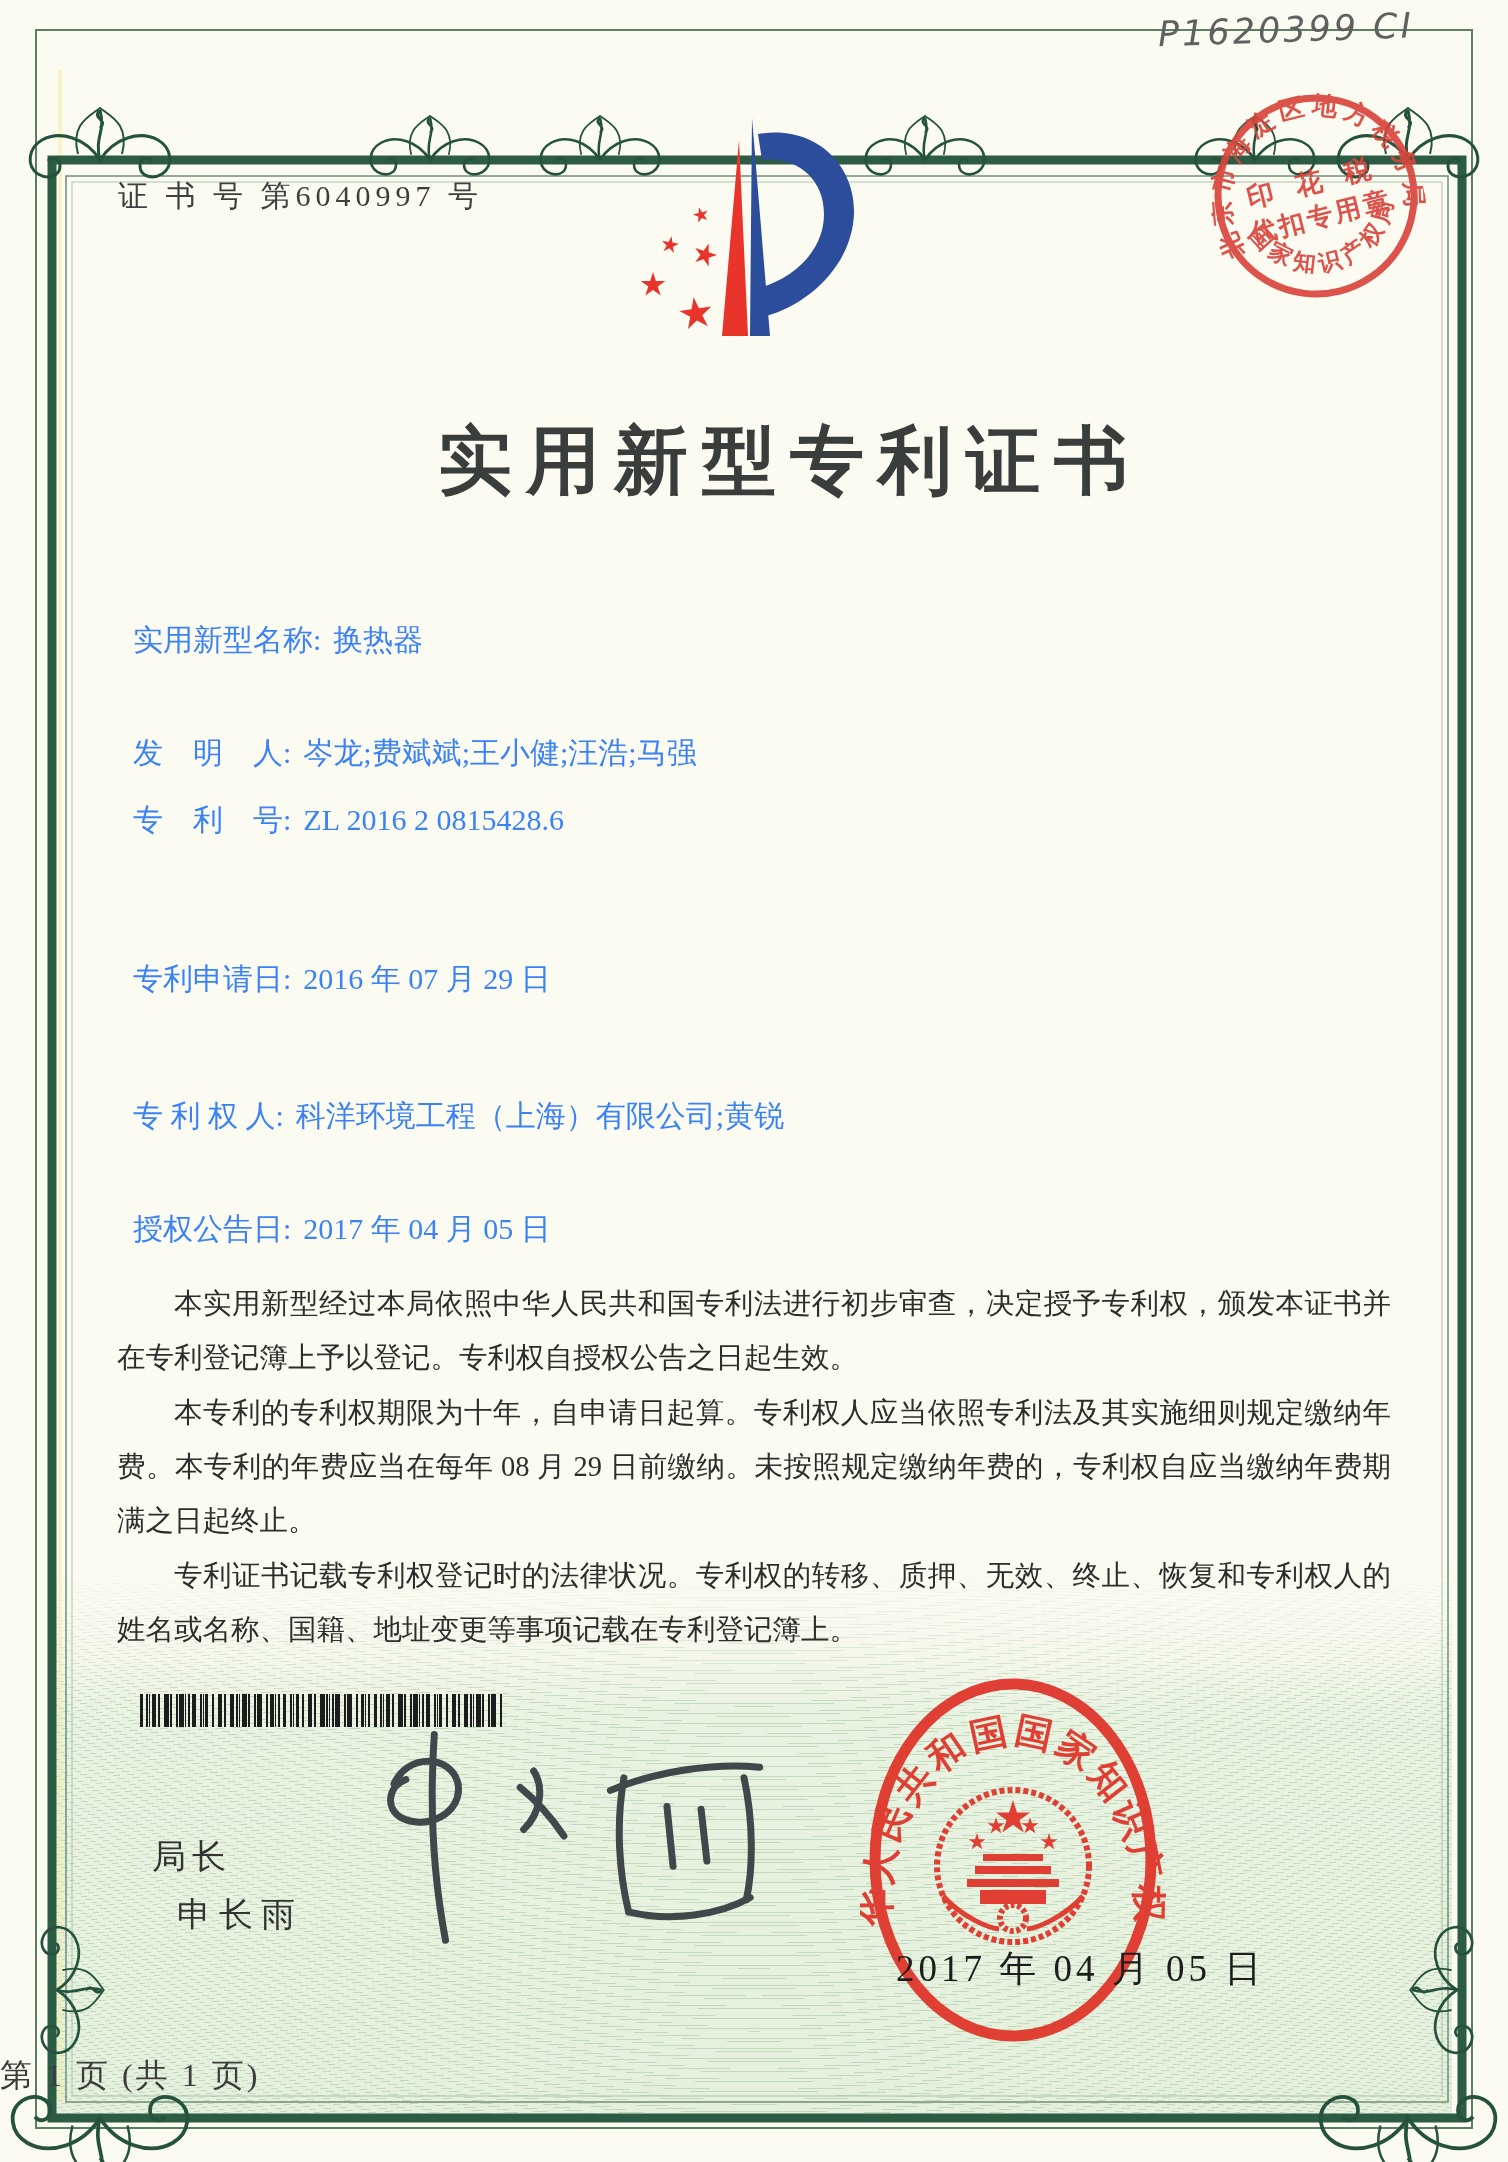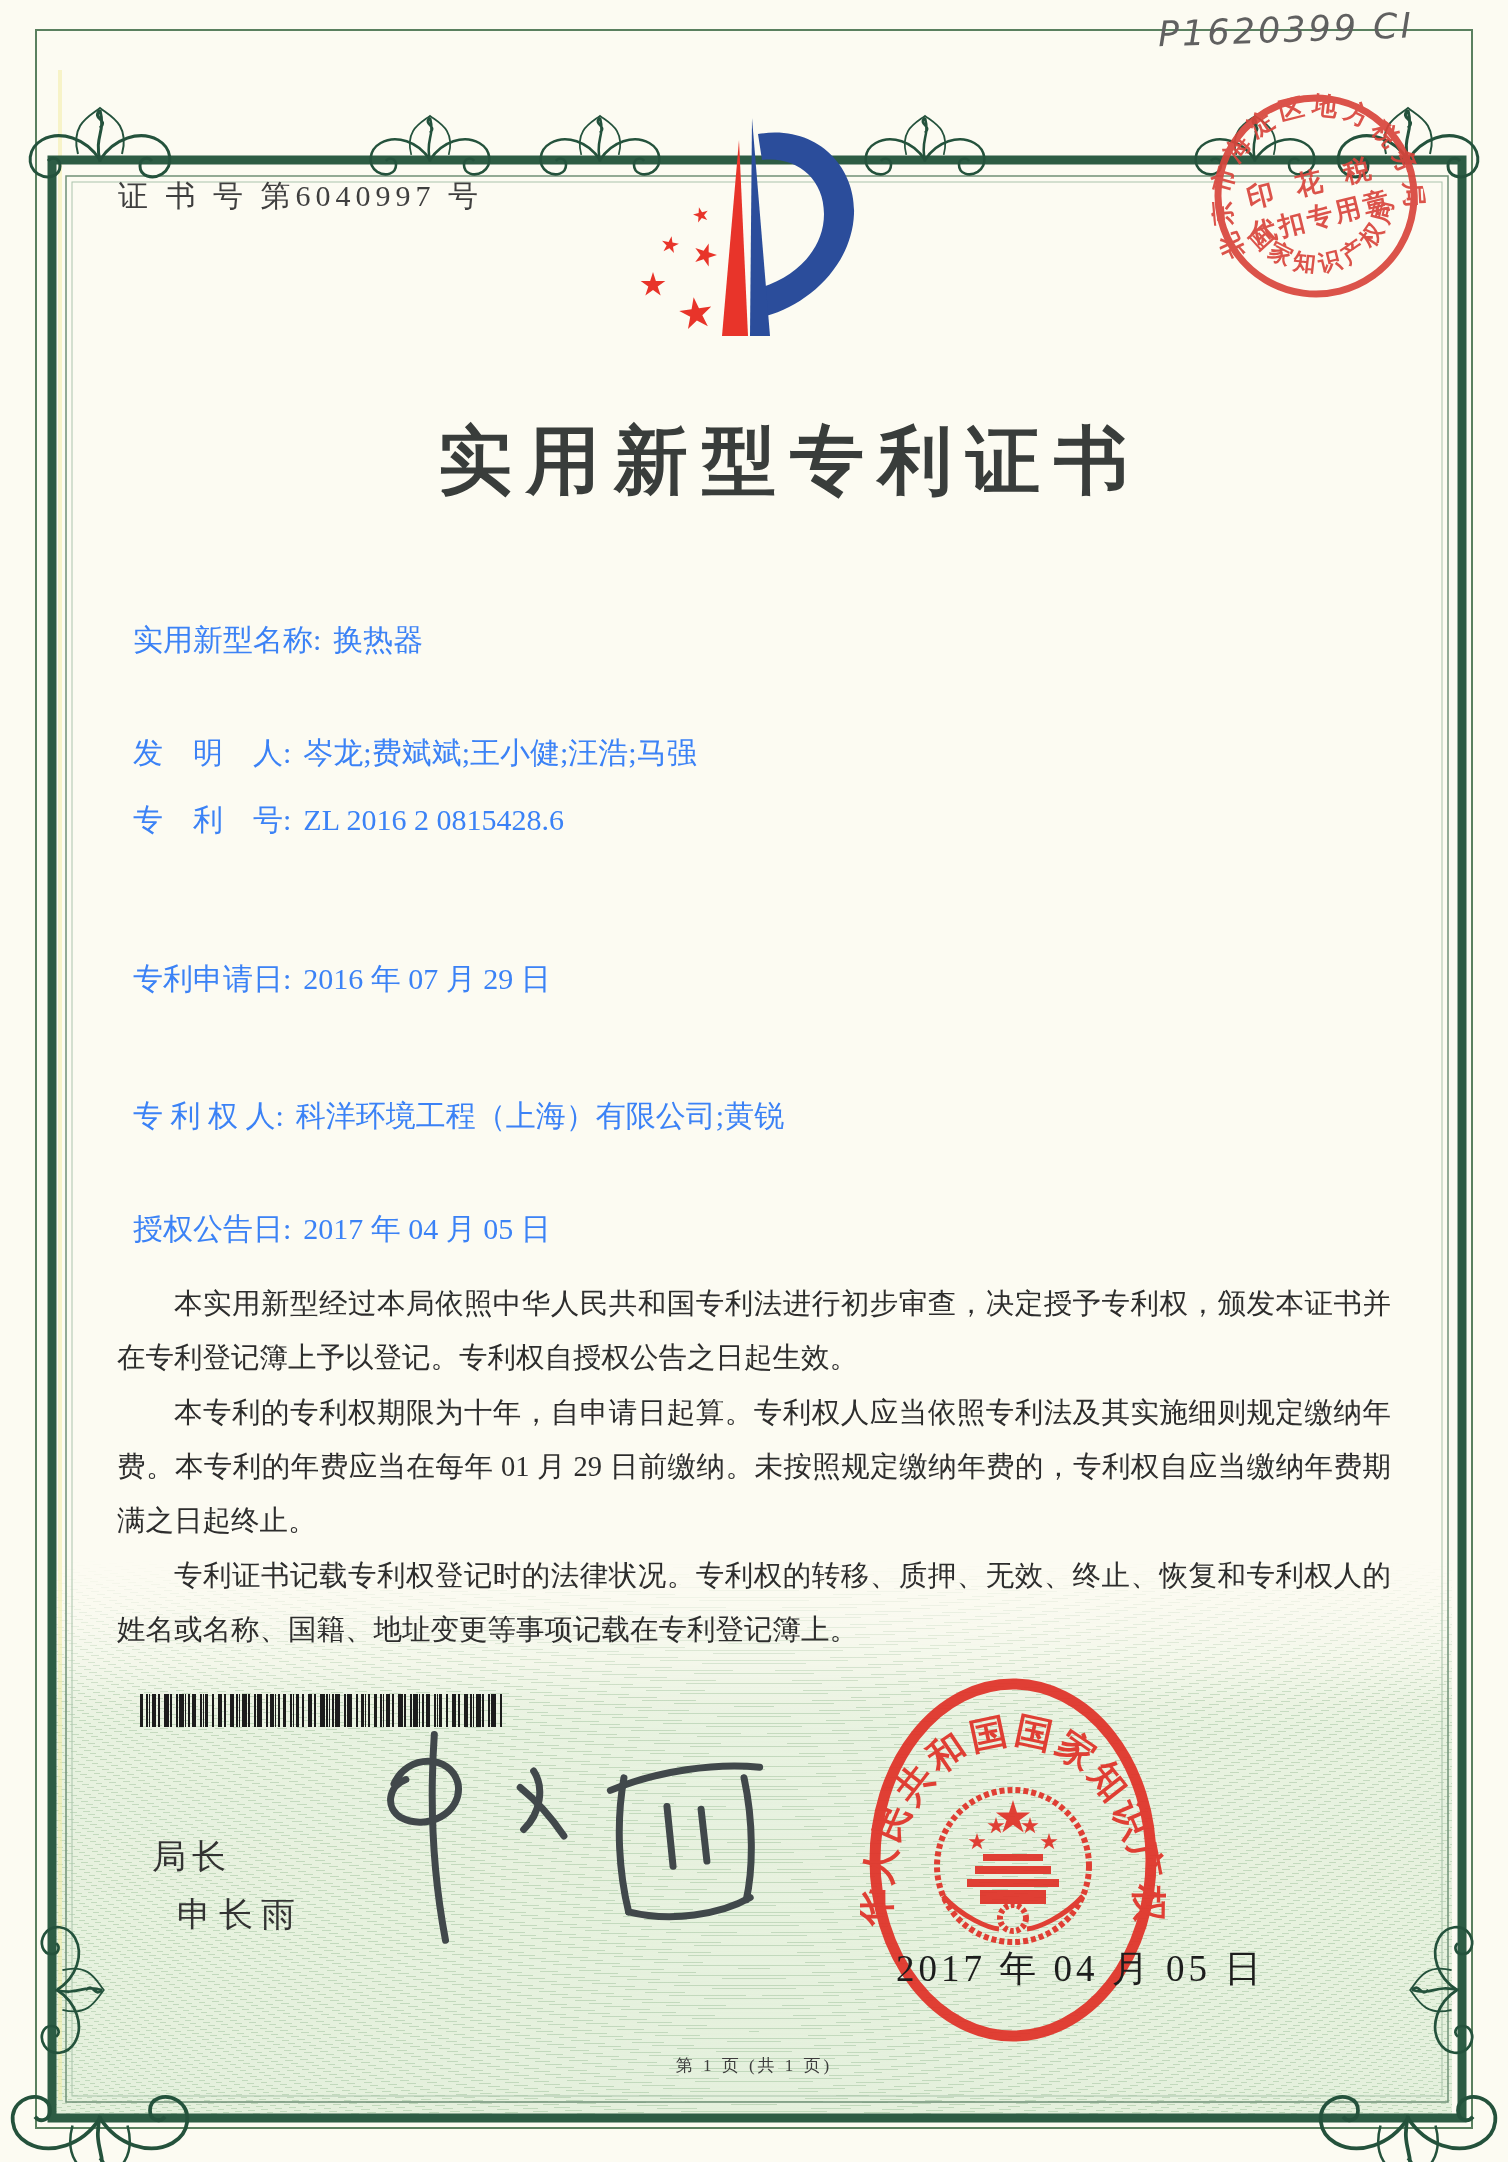--- a/index.html
+++ b/index.html
@@ -42,21 +42,21 @@
       repeating-linear-gradient(90deg,#1c1c1c 0 2px,transparent 2px 6px),
       repeating-linear-gradient(90deg,#1c1c1c 0 1px,transparent 1px 9px),
       repeating-linear-gradient(90deg,#1c1c1c 0 3px,transparent 3px 13px);
   }
   .signer-title{left:152px;top:1834px;font-size:34px;letter-spacing:6px;color:#333;z-index:2;}
   .signer-name{left:148px;top:1892px;font-size:34px;letter-spacing:8px;color:#333;z-index:2;margin-left:29px;}
   .signature{left:350px;top:1718px;width:430px;height:240px;z-index:3;transform:rotate(-2deg);}
   .tax-stamp{left:1210px;top:90px;width:212px;height:212px;z-index:3;transform:rotate(-14deg);opacity:.92;}
   .seal{left:860px;top:1666px;width:306px;height:378px;z-index:3;opacity:.93;}
   .seal-date{left:896px;top:1944px;font-size:37px;letter-spacing:4px;color:#1d1d1d;z-index:4;white-space:nowrap;}
-  .footer{left:0;top:2054px;width:1508px;text-align:center;font-size:17px;letter-spacing:3px;color:#3c3c3c;z-index:2;}
+  .footer{left:0;top:2054px;width:1508px;text-align:left;font-size:32px;letter-spacing:3px;color:#3c3c3c;z-index:2;}
 </style>
 </head>
 <body>
 
 <div class="page">
 
   <div class="guilloche"></div>
   <div class="scan-edge"></div>
 
   <svg class="border-svg" width="1508" height="2162" viewBox="0 0 1508 2162">
@@ -134,21 +134,21 @@
   </div>
   <div class="abs field" style="top:1096px">
     <span>专 利 权 人:</span><span class="val">科洋环境工程（上海）有限公司;黄锐</span>
   </div>
   <div class="abs field" style="top:1209px">
     <span>授权公告日:</span><span class="val">2017 年 04 月 05 日</span>
   </div>
 
   <div class="abs paras">
     <p>本实用新型经过本局依照中华人民共和国专利法进行初步审查，决定授予专利权，颁发本证书并在专利登记簿上予以登记。专利权自授权公告之日起生效。</p>
-    <p>本专利的专利权期限为十年，自申请日起算。专利权人应当依照专利法及其实施细则规定缴纳年费。本专利的年费应当在每年 01 月 29 日前缴纳。未按照规定缴纳年费的，专利权自应当缴纳年费期满之日起终止。</p>
+    <p>本专利的专利权期限为十年，自申请日起算。专利权人应当依照专利法及其实施细则规定缴纳年费。本专利的年费应当在每年 08 月 29 日前缴纳。未按照规定缴纳年费的，专利权自应当缴纳年费期满之日起终止。</p>
     <p>专利证书记载专利权登记时的法律状况。专利权的转移、质押、无效、终止、恢复和专利权人的姓名或名称、国籍、地址变更等事项记载在专利登记簿上。</p>
   </div>
 
   <div class="abs barcode"></div>
 
   <div class="abs signer-title">局长</div>
   <div class="abs signer-name">申长雨</div>
 
   <svg class="abs signature" viewBox="0 0 430 240">
     <g fill="none" stroke="#41484b" stroke-width="7" stroke-linecap="round" stroke-linejoin="round">

